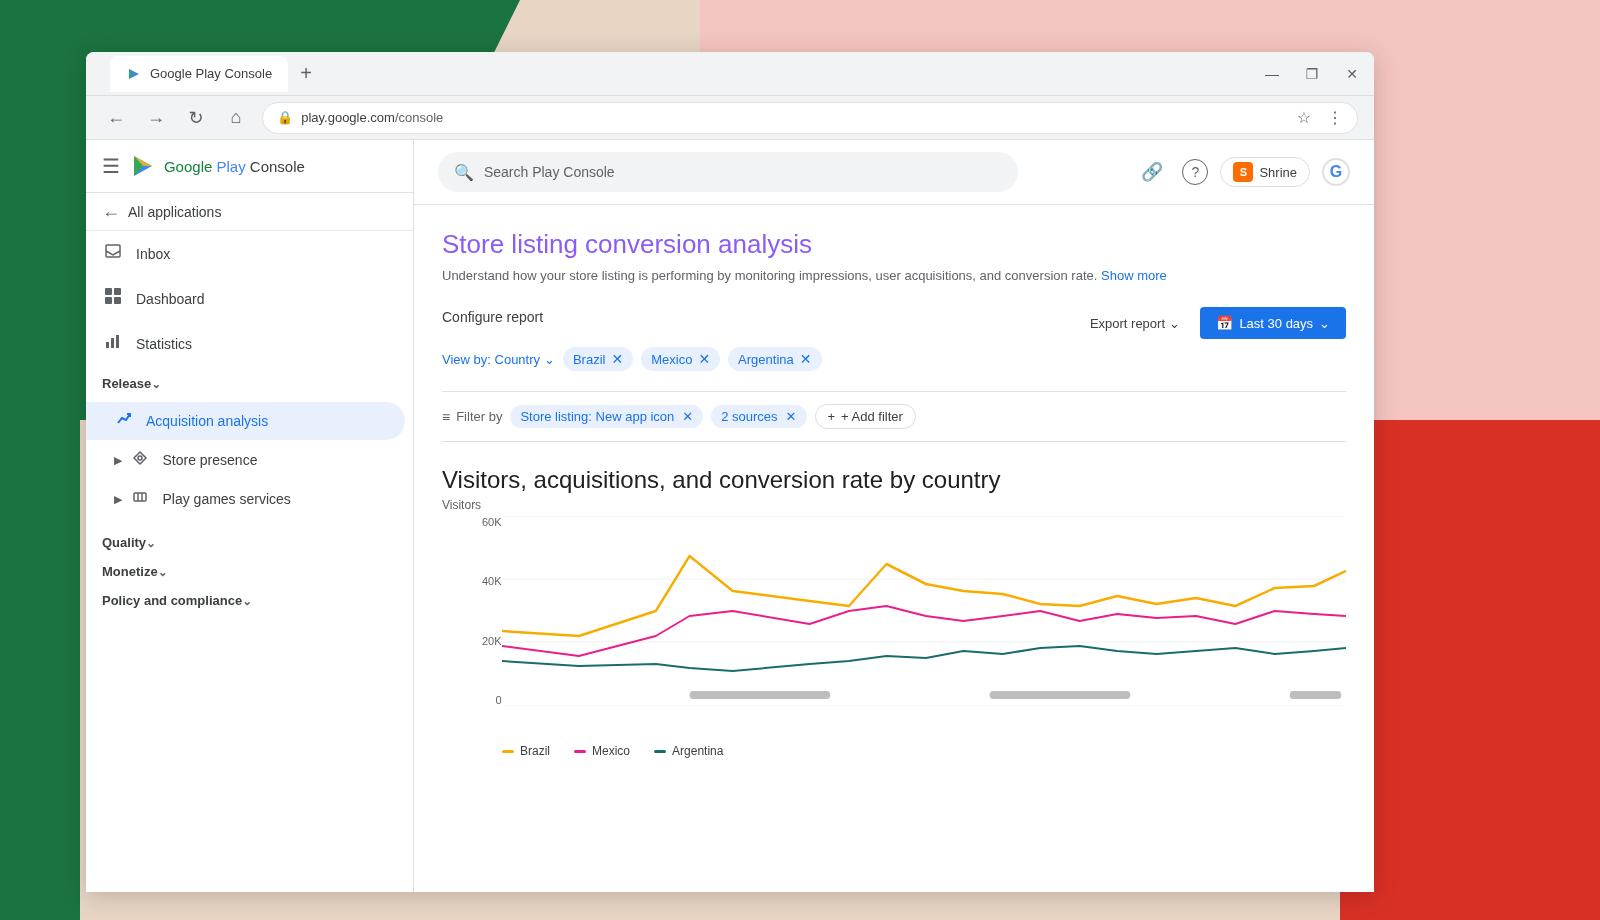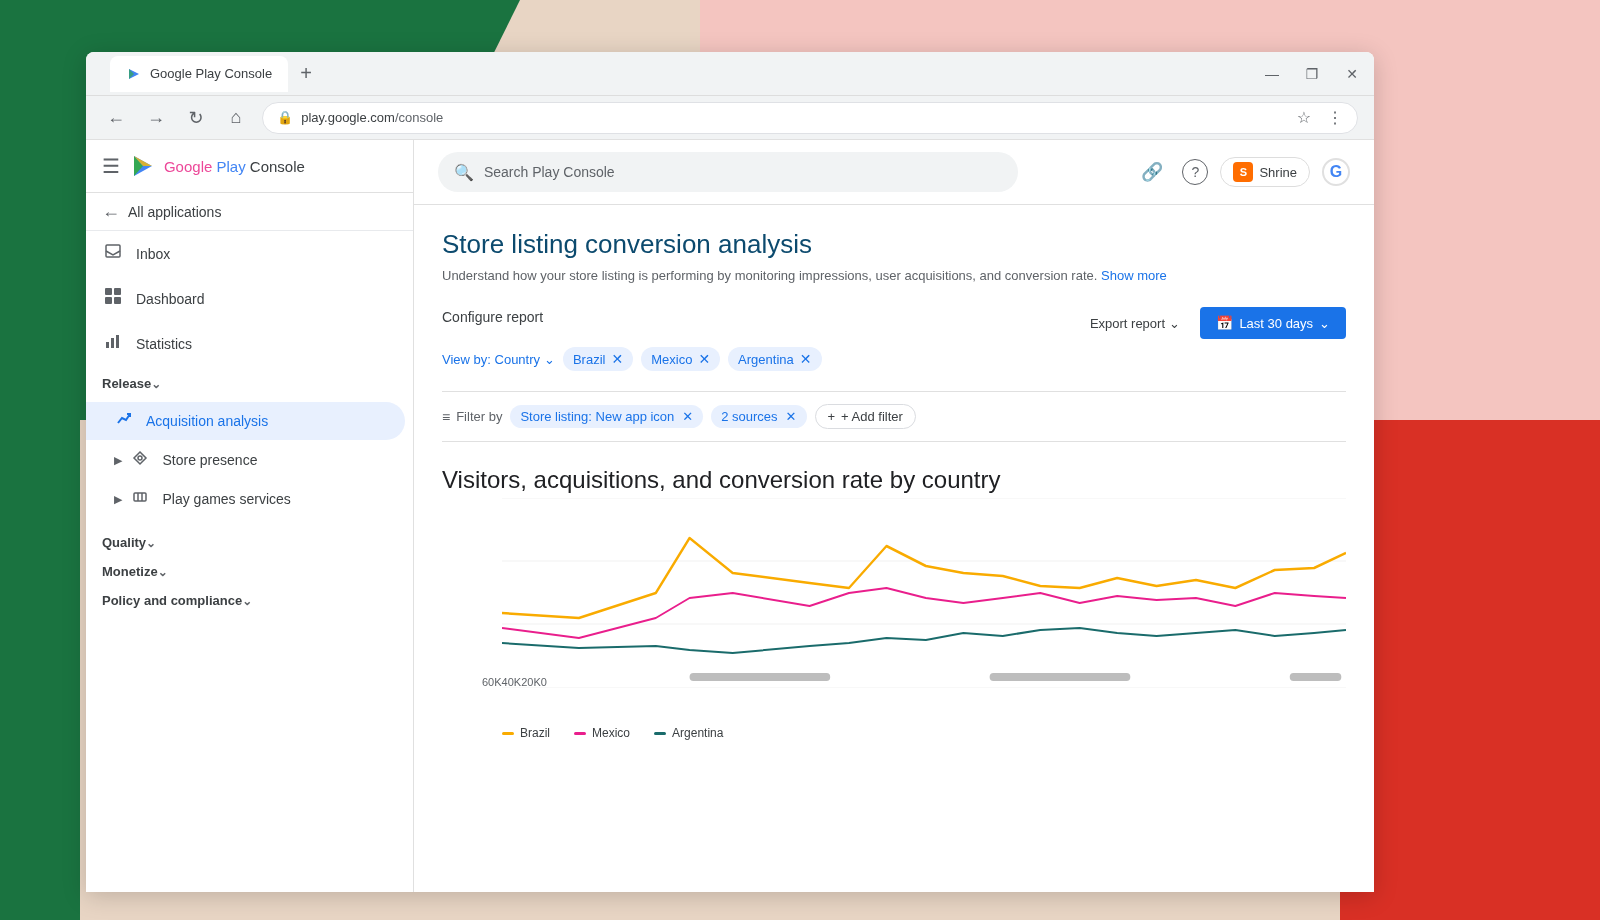--- a/index.html
+++ b/index.html
@@ -326,21 +326,21 @@
       border: 2px solid #e0e0e0;
     }
 
     
     .page-content {
       padding: 24px 28px;
     }
     .page-title {
       font-size: 26px;
       font-weight: 400;
-      color: #0c4a6e;
+      color: #8b5cf6;
       margin-bottom: 8px;
     }
     .page-subtitle {
       font-size: 13px;
       color: #5f6368;
       margin-bottom: 24px;
     }
     .page-subtitle a { color: #1a73e8; text-decoration: none; }
 
     
@@ -445,21 +445,21 @@
 
     .chart-container {
       position: relative;
       width: 100%;
       height: 220px;
       margin-bottom: 8px;
     }
     .chart-y-axis {
       position: absolute;
       left: 40px; top: 0; bottom: 30px;
-      display: flex; flex-direction: row; justify-content: space-between;
+      display: flex; flex-direction: column; justify-content: space-between;
       align-items: flex-end;
     }
     .chart-y-tick { font-size: 11px; color: #5f6368; }
     .chart-svg-area {
       position: absolute;
       left: 60px; right: 0;
       top: 0; bottom: 30px;
     }
     .chart-x-axis {
       position: absolute;
@@ -536,21 +536,21 @@
 
       <div class="sidebar-header">
         <span class="hamburger-icon">☰</span>
         <div class="gpc-logo">
           <svg width="28" height="28" viewBox="0 0 28 28">
             <polygon points="4,4 22,14 4,24" fill="#4285f4"></polygon>
             <polygon points="4,4 13,14 4,24" fill="#34a853"></polygon>
             <polygon points="13,14 22,14 4,4" fill="#fbbc04" opacity="0.8"></polygon>
           </svg>
           <span class="gpc-logo-text">
-            <span class="google" style="color:#ec4899;">Google </span><span class="play" style="color:#4285f4;">Play </span><span class="console" style="color:#3c4043;">Console</span>
+            <span class="google" style="color:#15803d;">Google </span><span class="play" style="color:#4285f4;">Play </span><span class="console" style="color:#3c4043;">Console</span>
           </span>
         </div>
       </div>
 
       <div class="back-btn">
         <span class="back-arrow">←</span>
         <span>All applications</span>
       </div>
 
       <div class="nav-item">
@@ -721,20 +721,23 @@
             <span style="cursor:pointer;margin-left:4px;">✕</span>
           </div>
           <button class="add-filter-btn">
             <span>+</span>
             <span style="margin-left:2px;">+ Add filter</span>
           </button>
         </div>
 
         <div class="chart-section">
           <h2 class="chart-title">Visitors, acquisitions, and conversion rate by country</h2>
+          <div style="display:flex;align-items:center;margin-bottom:4px;">
+            <span style="font-size:12px;color:#5f6368;margin-right:8px;">Visitors</span>
+          </div>
 
           <div class="chart-container">
 
             <div class="chart-y-axis">
               <span class="chart-y-tick">60K</span>
               <span class="chart-y-tick">40K</span>
               <span class="chart-y-tick">20K</span>
               <span class="chart-y-tick">0</span>
             </div>
 

